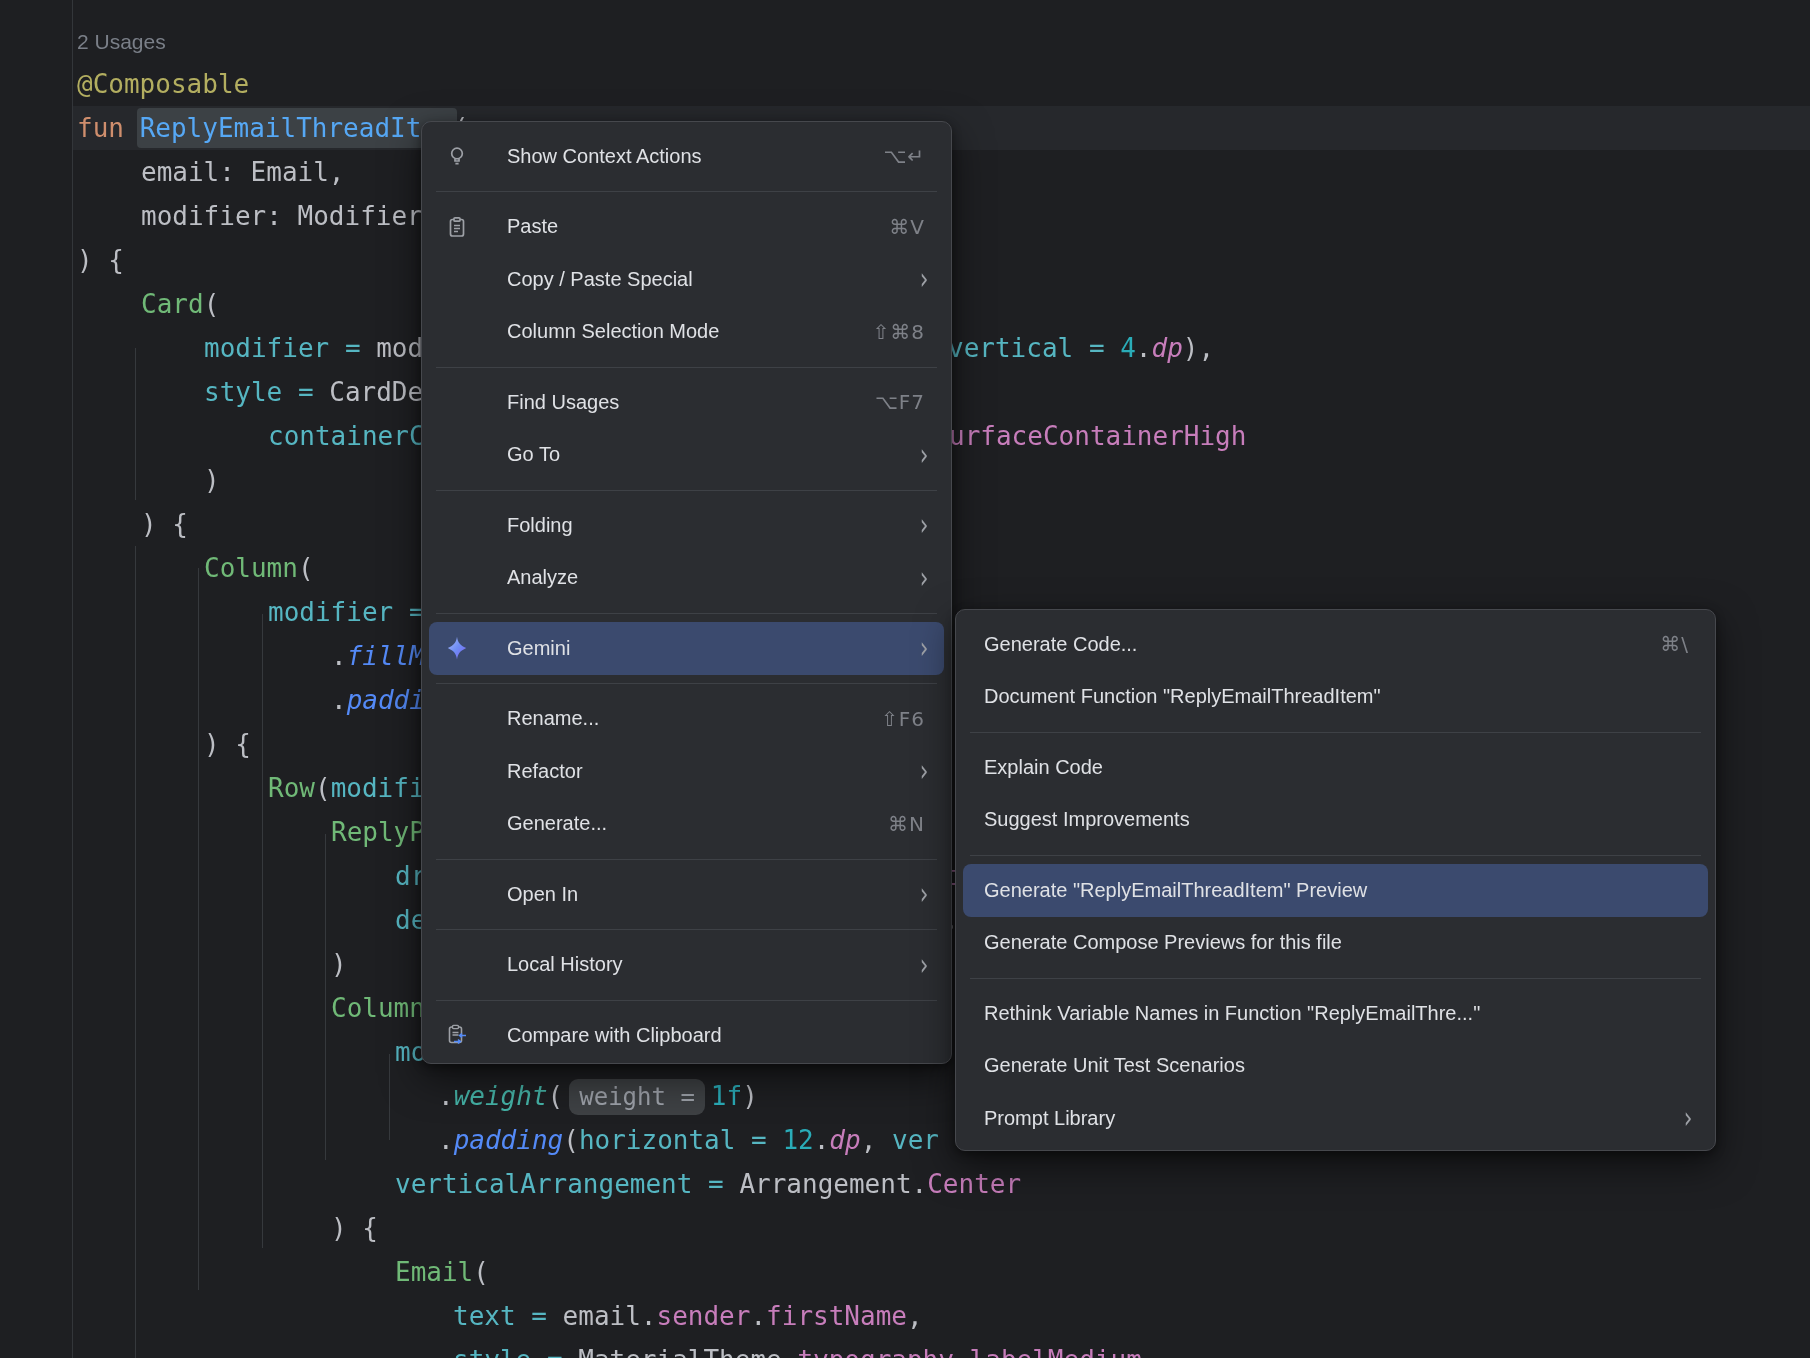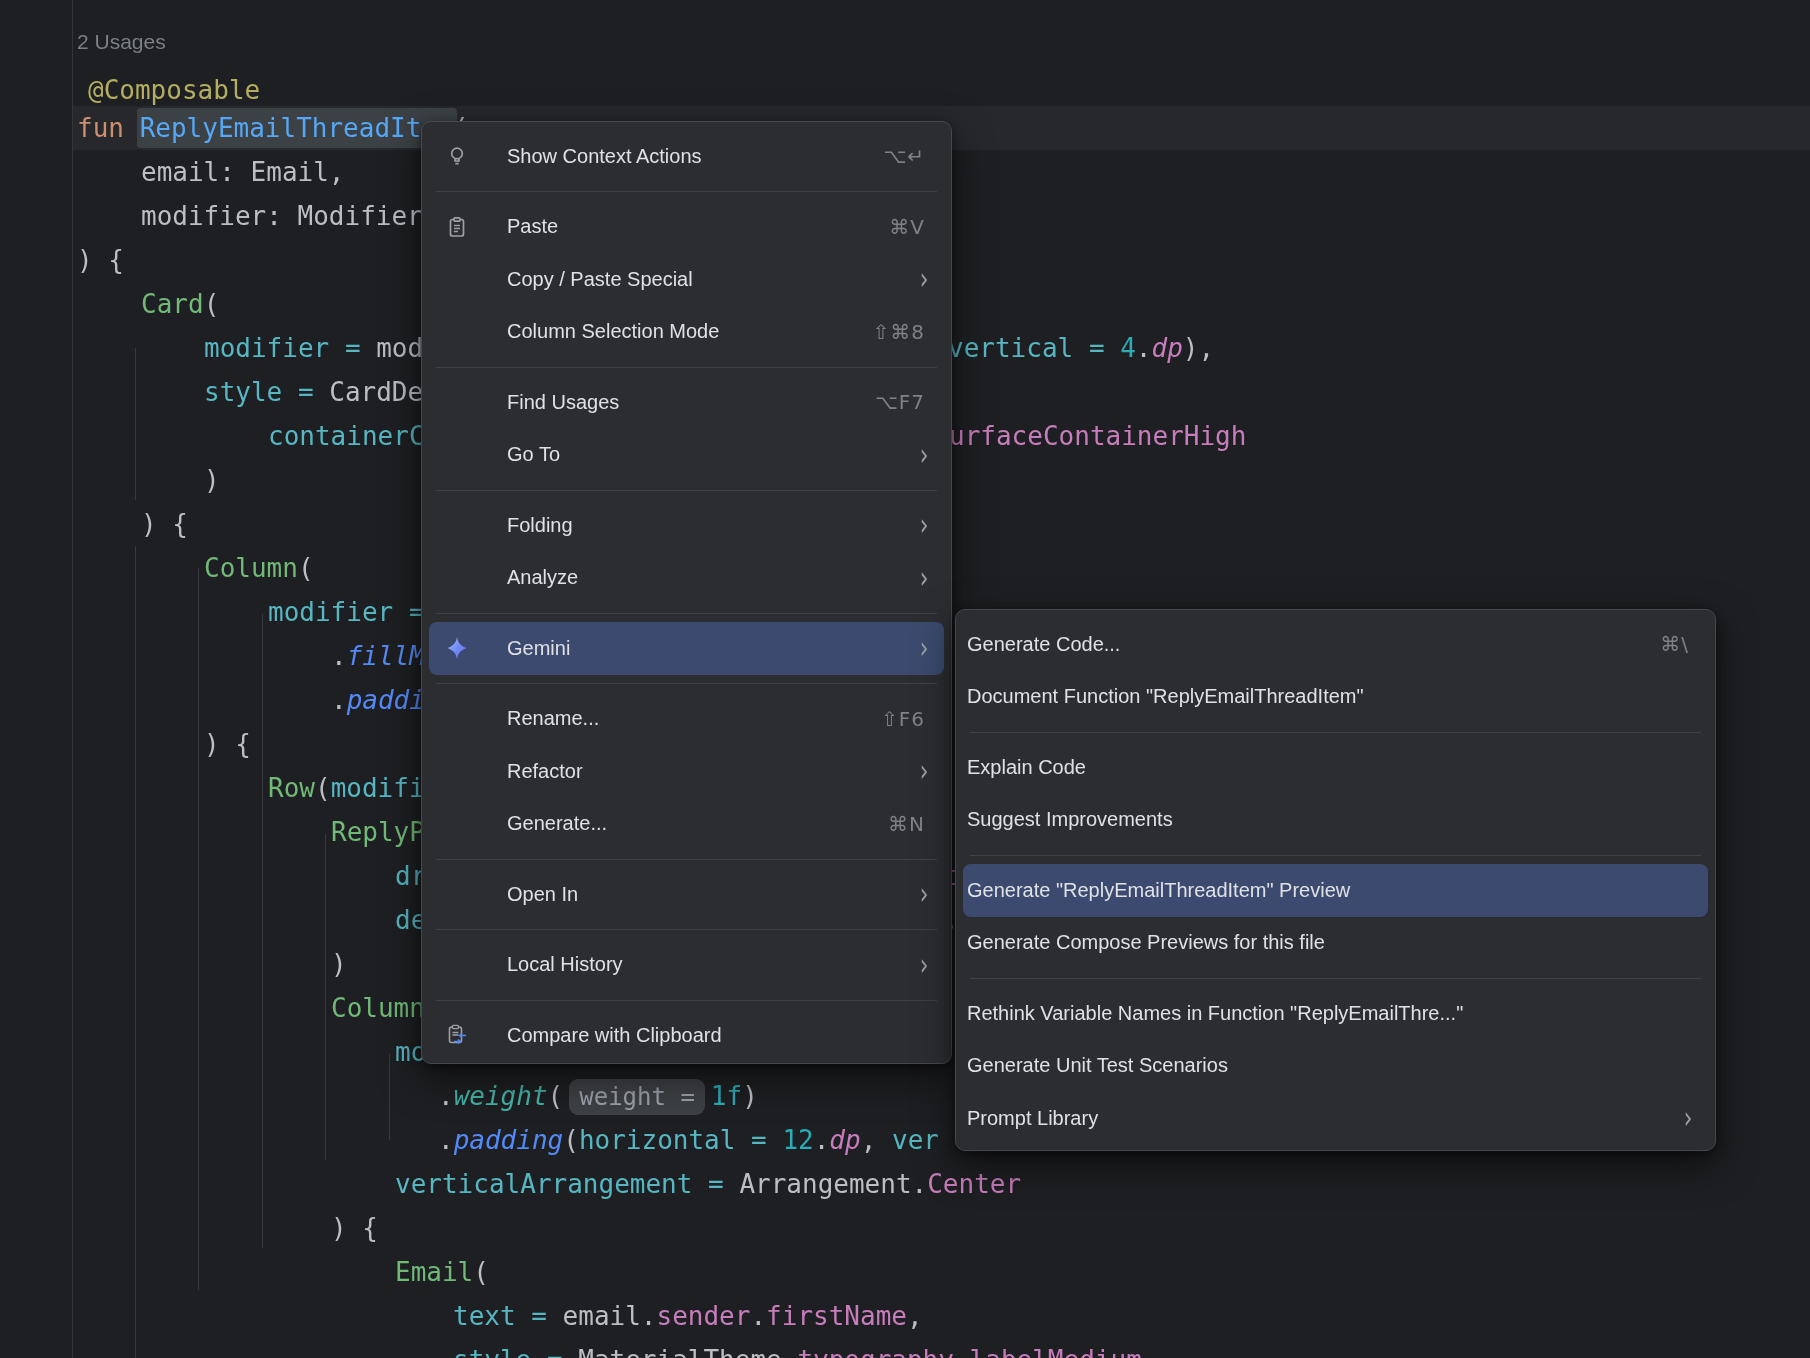--- a/index.html
+++ b/index.html
@@ -45,41 +45,41 @@
   .mi.hl{background:var(--menu-highlight);}
   .mi .ic{width:26px;height:26px;margin-left:15px;margin-right:17px;flex:0 0 26px;display:flex;align-items:center;justify-content:center;}
   .mi .lbl{white-space:nowrap;}
   .mi .sc{margin-left:auto;margin-right:19px;color:var(--menu-shortcut);font-size:20px;
           font-family:"DejaVu Sans",sans-serif;letter-spacing:1px;}
   .mi .arrow{margin-left:auto;margin-right:14px;color:#9da0a6;font-size:30px;line-height:1;
              font-family:"DejaVu Sans",sans-serif;transform:scaleX(.72);}
   .msep{height:1px;background:var(--menu-sep);margin:8.5px 14px;}
   #context-menu{left:421px;top:121px;width:531px;height:943px;z-index:10;}
   #gemini-submenu{left:955px;top:609px;width:761px;height:542px;z-index:11;}
-  #gemini-submenu .mi .lbl{margin-left:4px;}
+  #gemini-submenu .mi .lbl{margin-left:21px;}
   svg{display:block;}
 </style>
 </head>
 <body>
 
 <div id="editor">
   <div class="caret-row"></div>
   <div class="ident-box"></div>
   <div class="gutter-line"></div>
   <div id="guides">
       <div class="indent-guide" style="left: 135px; top: 348px; height: 152px;"></div>
       <div class="indent-guide" style="left: 135px; top: 546px; height: 812px;"></div>
       <div class="indent-guide" style="left: 198px; top: 568px; height: 722px;"></div>
       <div class="indent-guide" style="left: 262px; top: 614px; height: 634px;"></div>
       <div class="indent-guide" style="left: 325px; top: 834px; height: 326px;"></div>
       <div class="indent-guide" style="left: 389px; top: 1054px; height: 86px;"></div>
     </div>
   <div id="code">
       <div class="code-line" style="top: 18px;"><span class="chunk" style="left: 77px;"><span class="tok-hint">2 Usages</span></span></div>
-      <div class="code-line" style="top: 62px;"><span class="chunk" style="left: 88px; margin-top: 6px;"><span class="tok-ann">@Composable</span></span></div>
+      <div class="code-line" style="top: 62px;"><span class="chunk" style="left: 77px;"><span class="tok-ann">@Composable</span></span></div>
       <div class="code-line" style="top: 106px;"><span class="chunk" style="left: 77px;"><span class="tok-kw">fun </span><span class="tok-decl">ReplyEmailThreadItem</span><span class="tok-txt">(</span></span></div>
       <div class="code-line" style="top: 150px;"><span class="chunk" style="left: 141px;"><span class="tok-txt">email: Email,</span></span></div>
       <div class="code-line" style="top: 194px;"><span class="chunk" style="left: 141px;"><span class="tok-txt">modifier: Modifier = Modifier</span></span></div>
       <div class="code-line" style="top: 238px;"><span class="chunk" style="left: 77px;"><span class="tok-txt">) {</span></span></div>
       <div class="code-line" style="top: 282px;"><span class="chunk" style="left: 141px; text-align: center;"><span class="tok-fn">Card</span><span class="tok-txt">(</span></span></div>
       <div class="code-line" style="top: 326px;"><span class="chunk" style="left: 204px;"><span class="tok-named">modifier = </span><span class="tok-txt">modifier.</span><span class="tok-ext">padding</span><span class="tok-txt">(</span><span class="tok-named">horizontal = </span><span class="tok-num">16</span><span class="tok-txt">.</span></span><span class="chunk" style="left: 948px;"><span class="tok-named">vertical = </span><span class="tok-num">4</span><span class="tok-txt">.</span><span class="tok-propi">dp</span><span class="tok-txt">),</span></span></div>
       <div class="code-line" style="top: 370px;"><span class="chunk" style="left: 204px;"><span class="tok-named">style = </span><span class="tok-txt">CardDefaults.cardColors(</span></span></div>
       <div class="code-line" style="top: 414px;"><span class="chunk" style="left: 268px;"><span class="tok-named">containerColor = </span><span class="tok-txt">MaterialTheme.colorSch</span></span><span class="chunk" style="left: 949px;"><span class="tok-prop">urfaceContainerHigh</span></span></div>
       <div class="code-line" style="top: 458px;"><span class="chunk" style="left: 204px;"><span class="tok-txt">)</span></span></div>
       <div class="code-line" style="top: 502px;"><span class="chunk" style="left: 141px;"><span class="tok-txt">) {</span></span></div>

